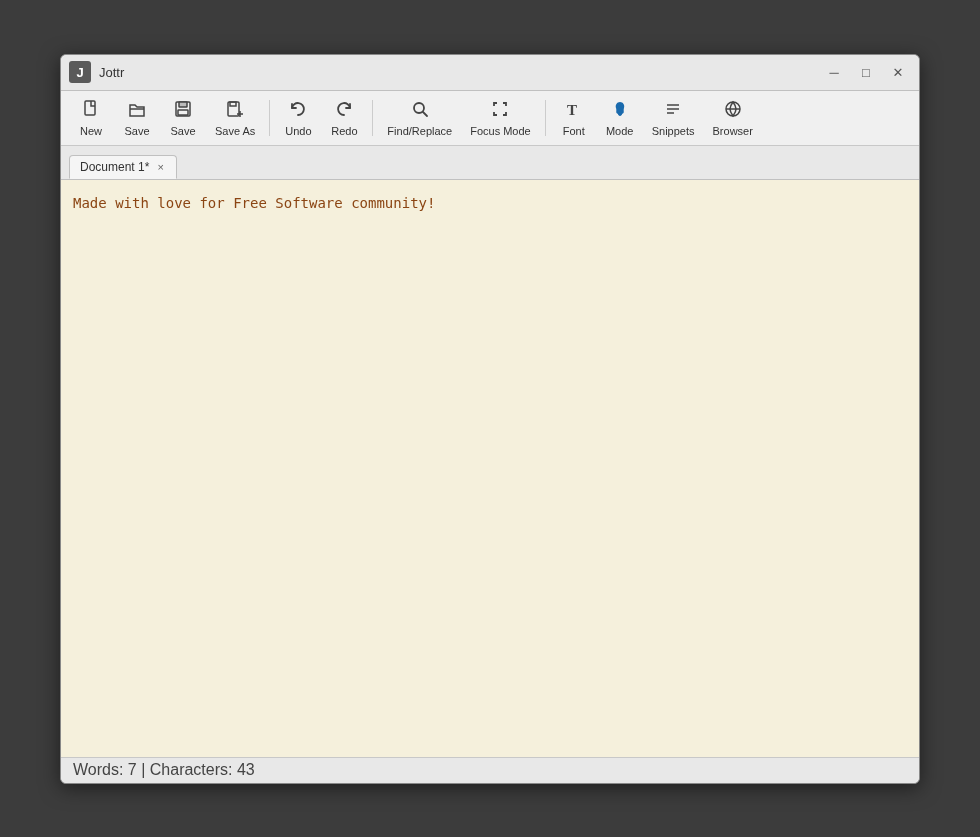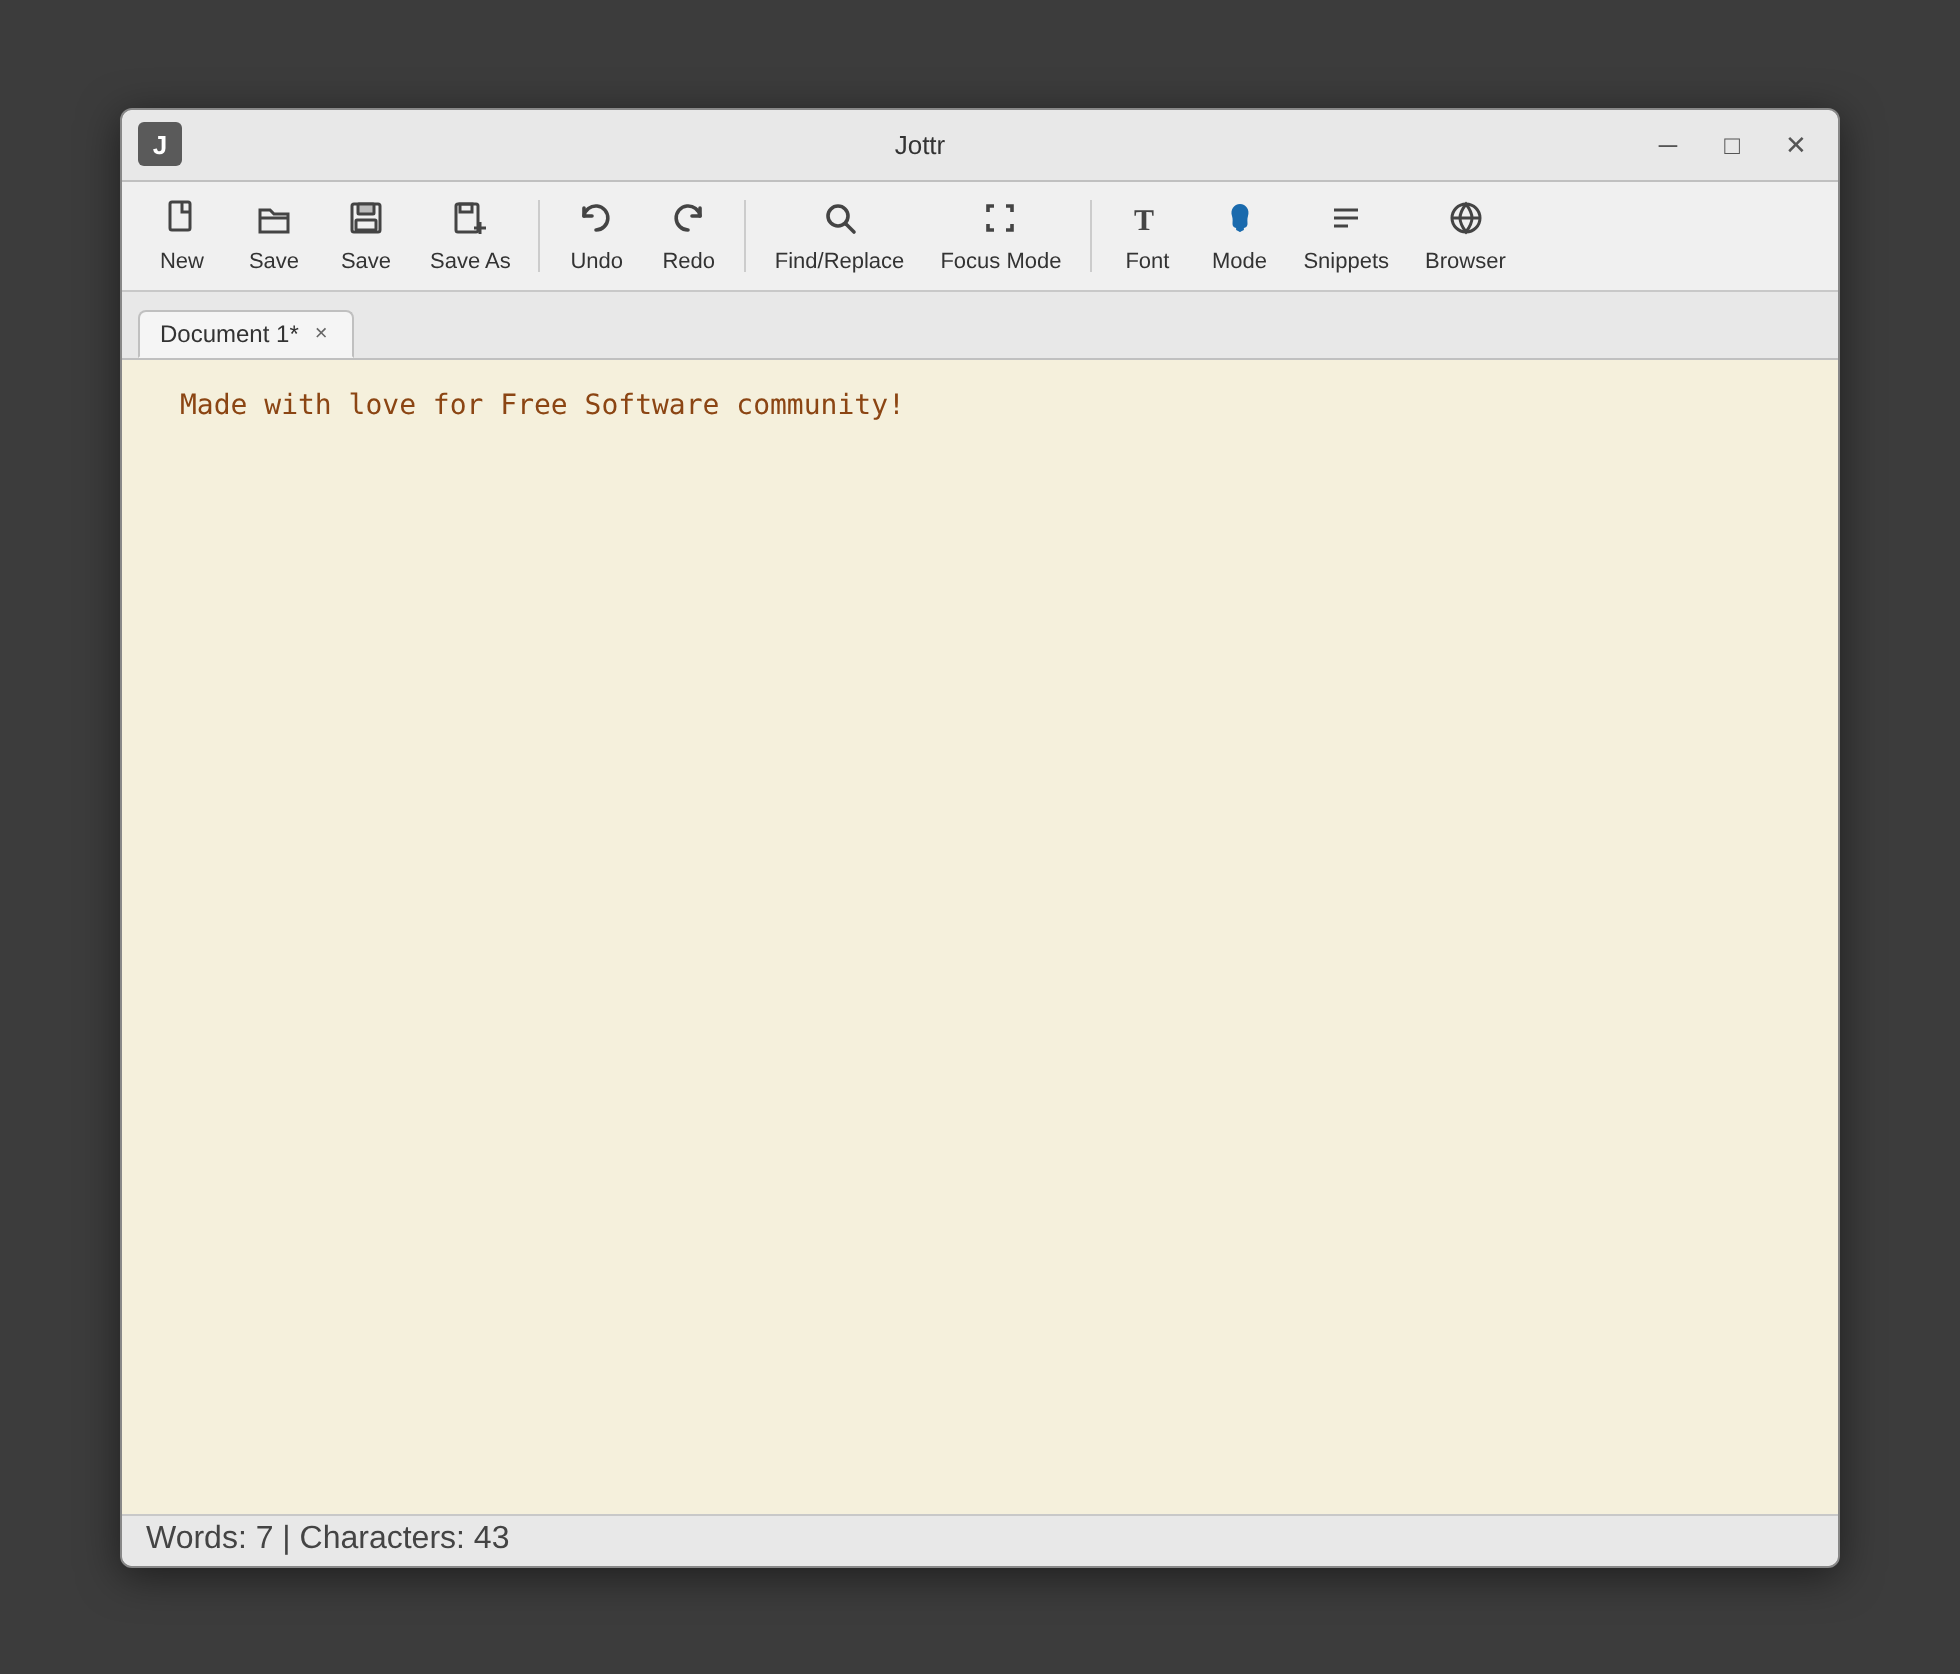--- a/index.html
+++ b/index.html
@@ -41,21 +41,20 @@
       align-items: center;
       justify-content: center;
       color: white;
       font-weight: bold;
       font-size: 13px;
       margin-right: 8px;
       flex-shrink: 0;
     }
     .titlebar-title {
       flex: 1;
-      text-align: center;
       font-size: 13px;
       color: #333;
     }
     .titlebar-controls {
       display: flex;
       gap: 6px;
     }
     .titlebar-btn {
       width: 26px;
       height: 22px;
@@ -130,21 +129,21 @@
     .tab-close {
       font-size: 11px;
       color: #666;
       cursor: pointer;
       padding: 0 2px;
     }
 
     .editor-area {
       flex: 1;
       background: #f5f0dc;
-      padding: 12px 29px;
+      padding: 12px 12px;
       overflow: auto;
       font-family: monospace;
       font-size: 14px;
       color: #8b4513;
       border: none;
       outline: none;
       resize: none;
       line-height: 1.6;
     }
 

